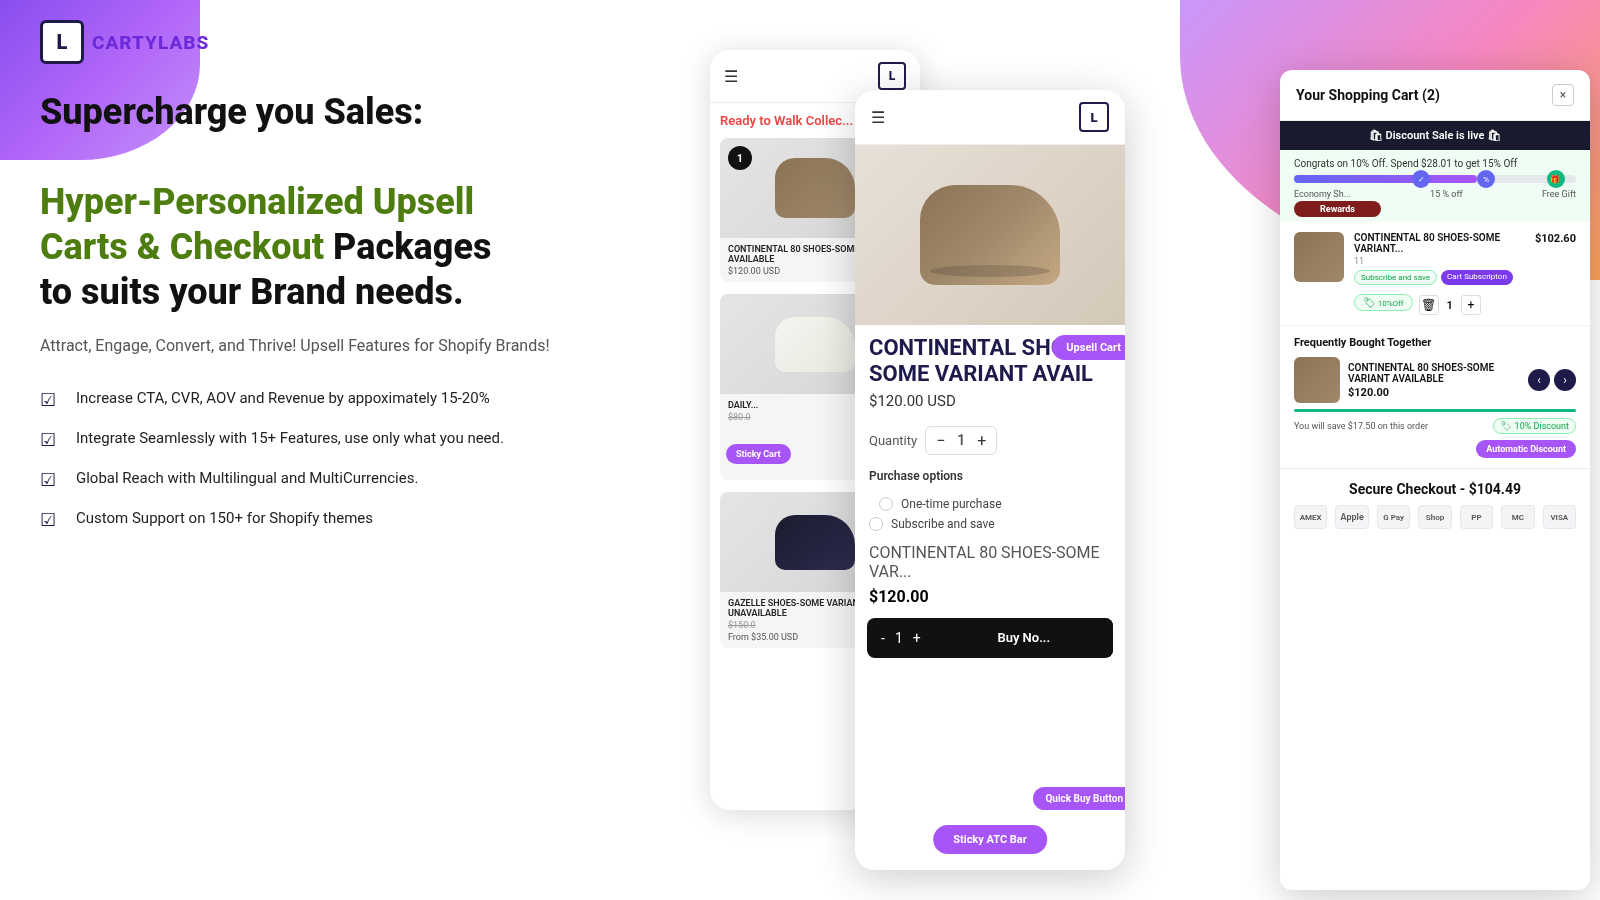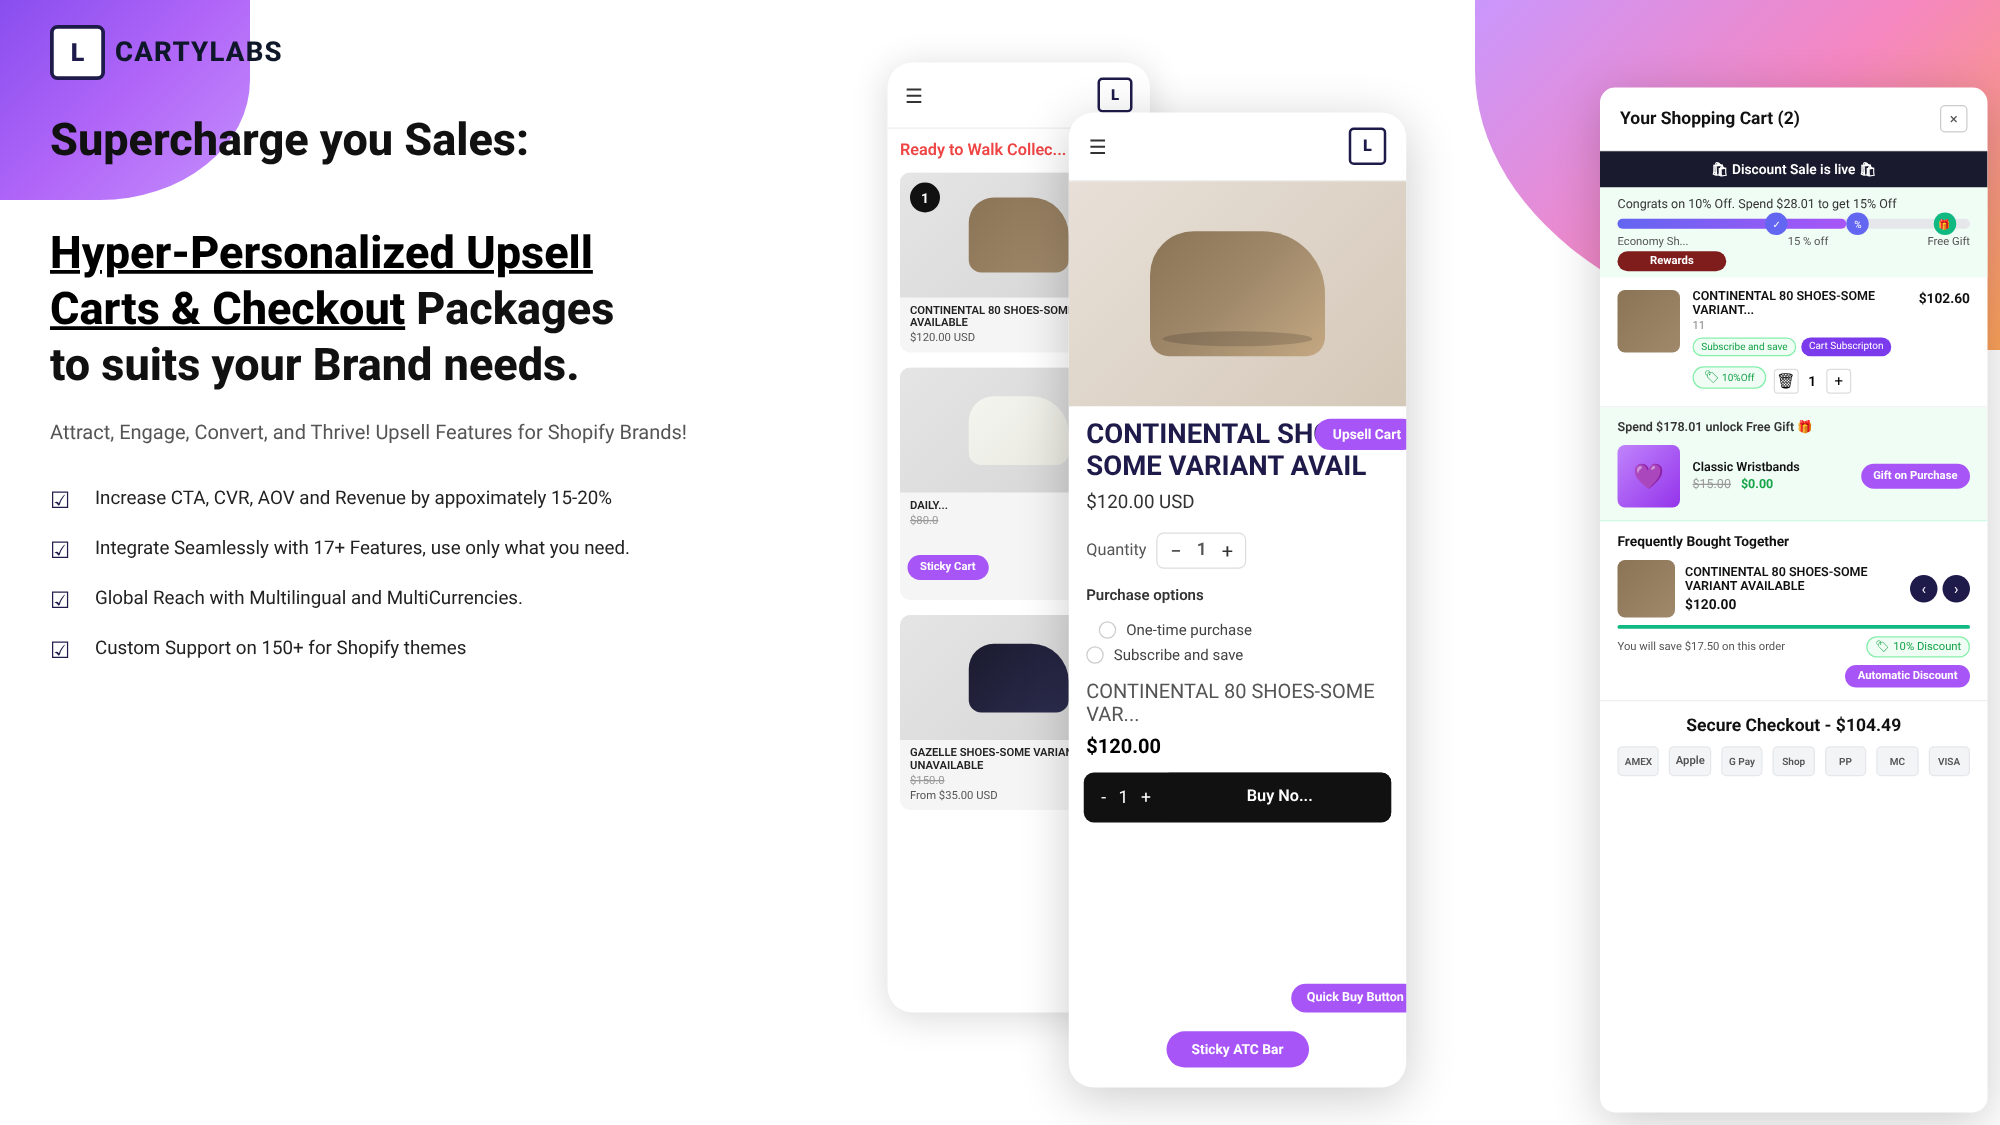--- a/index.html
+++ b/index.html
@@ -49,44 +49,43 @@
       width: 44px; height: 44px;
       border: 3px solid #1e1b4b;
       border-radius: 6px;
       display: flex; align-items: center; justify-content: center;
       font-weight: 900;
       font-size: 20px;
       color: #1e1b4b;
       background: white;
     }
     .logo-text {
-      font-size: 22px;
+      font-size: 19px;
       font-weight: 800;
-      color: #0f172a;
+      color: #6d28d9;
       letter-spacing: 1px;
     }
 
     
     .left-section {
       position: absolute;
       top: 90px;
       left: 40px;
       width: 660px;
       z-index: 5;
     }
     .headline {
       font-size: 36px;
       font-weight: 800;
       color: #111;
       line-height: 1.25;
       margin-bottom: 10px;
     }
     .headline-purple {
-      color: #000000;
-      text-decoration: underline;
+      color: #4d7c0f;
     }
     .subtext {
       font-size: 16px;
       color: #555;
       margin: 18px 0 30px;
       line-height: 1.6;
     }
     .feature-list {
       list-style: none;
       display: flex;
@@ -698,21 +697,21 @@
     <span> Packages<br>to suits your Brand needs.</span>
   </h1>
   <p class="subtext">Attract, Engage, Convert, and Thrive! Upsell Features for Shopify Brands!</p>
   <ul class="feature-list">
     <li class="feature-item">
       <span class="check-icon">☑</span>
       <span>Increase CTA, CVR, AOV and Revenue by appoximately 15-20%</span>
     </li>
     <li class="feature-item">
       <span class="check-icon">☑</span>
-      <span>Integrate Seamlessly with 17+ Features, use only what you need.</span>
+      <span>Integrate Seamlessly with 15+ Features, use only what you need.</span>
     </li>
     <li class="feature-item">
       <span class="check-icon">☑</span>
       <span>Global Reach with Multilingual and MultiCurrencies.</span>
     </li>
     <li class="feature-item">
       <span class="check-icon">☑</span>
       <span>Custom Support on 150+ for Shopify themes</span>
     </li>
   </ul>
@@ -868,34 +867,20 @@
           <div class="cart-item-qty">
             <div class="qty-mini-btn">🗑</div>
             <span class="qty-mini-val">1</span>
             <div class="qty-mini-btn">+</div>
           </div>
         </div>
       </div>
       <div class="cart-item-price">$102.60</div>
     </div>
 
-    <div class="free-gift-section">
-      <div class="free-gift-title">Spend $178.01 unlock Free Gift 🎁</div>
-      <div class="free-gift-item">
-        <div class="free-gift-img">💜</div>
-        <div class="free-gift-info">
-          <div class="free-gift-name">Classic Wristbands</div>
-          <div class="free-gift-prices">
-            <span class="gift-orig-price">$15.00</span>
-            <span class="gift-new-price">$0.00</span>
-          </div>
-        </div>
-        <div class="gift-on-purchase-btn">Gift on Purchase</div>
-      </div>
-    </div>
 
     <div class="fbt-section">
       <div class="fbt-title">Frequently Bought Together</div>
       <div style="display:flex;align-items:center;gap:8px;">
         <div class="fbt-item">
           <div class="fbt-img"></div>
           <div class="fbt-info">
             <div class="fbt-name">CONTINENTAL 80 SHOES-SOME VARIANT AVAILABLE</div>
             <div class="fbt-price">$120.00</div>
           </div>

